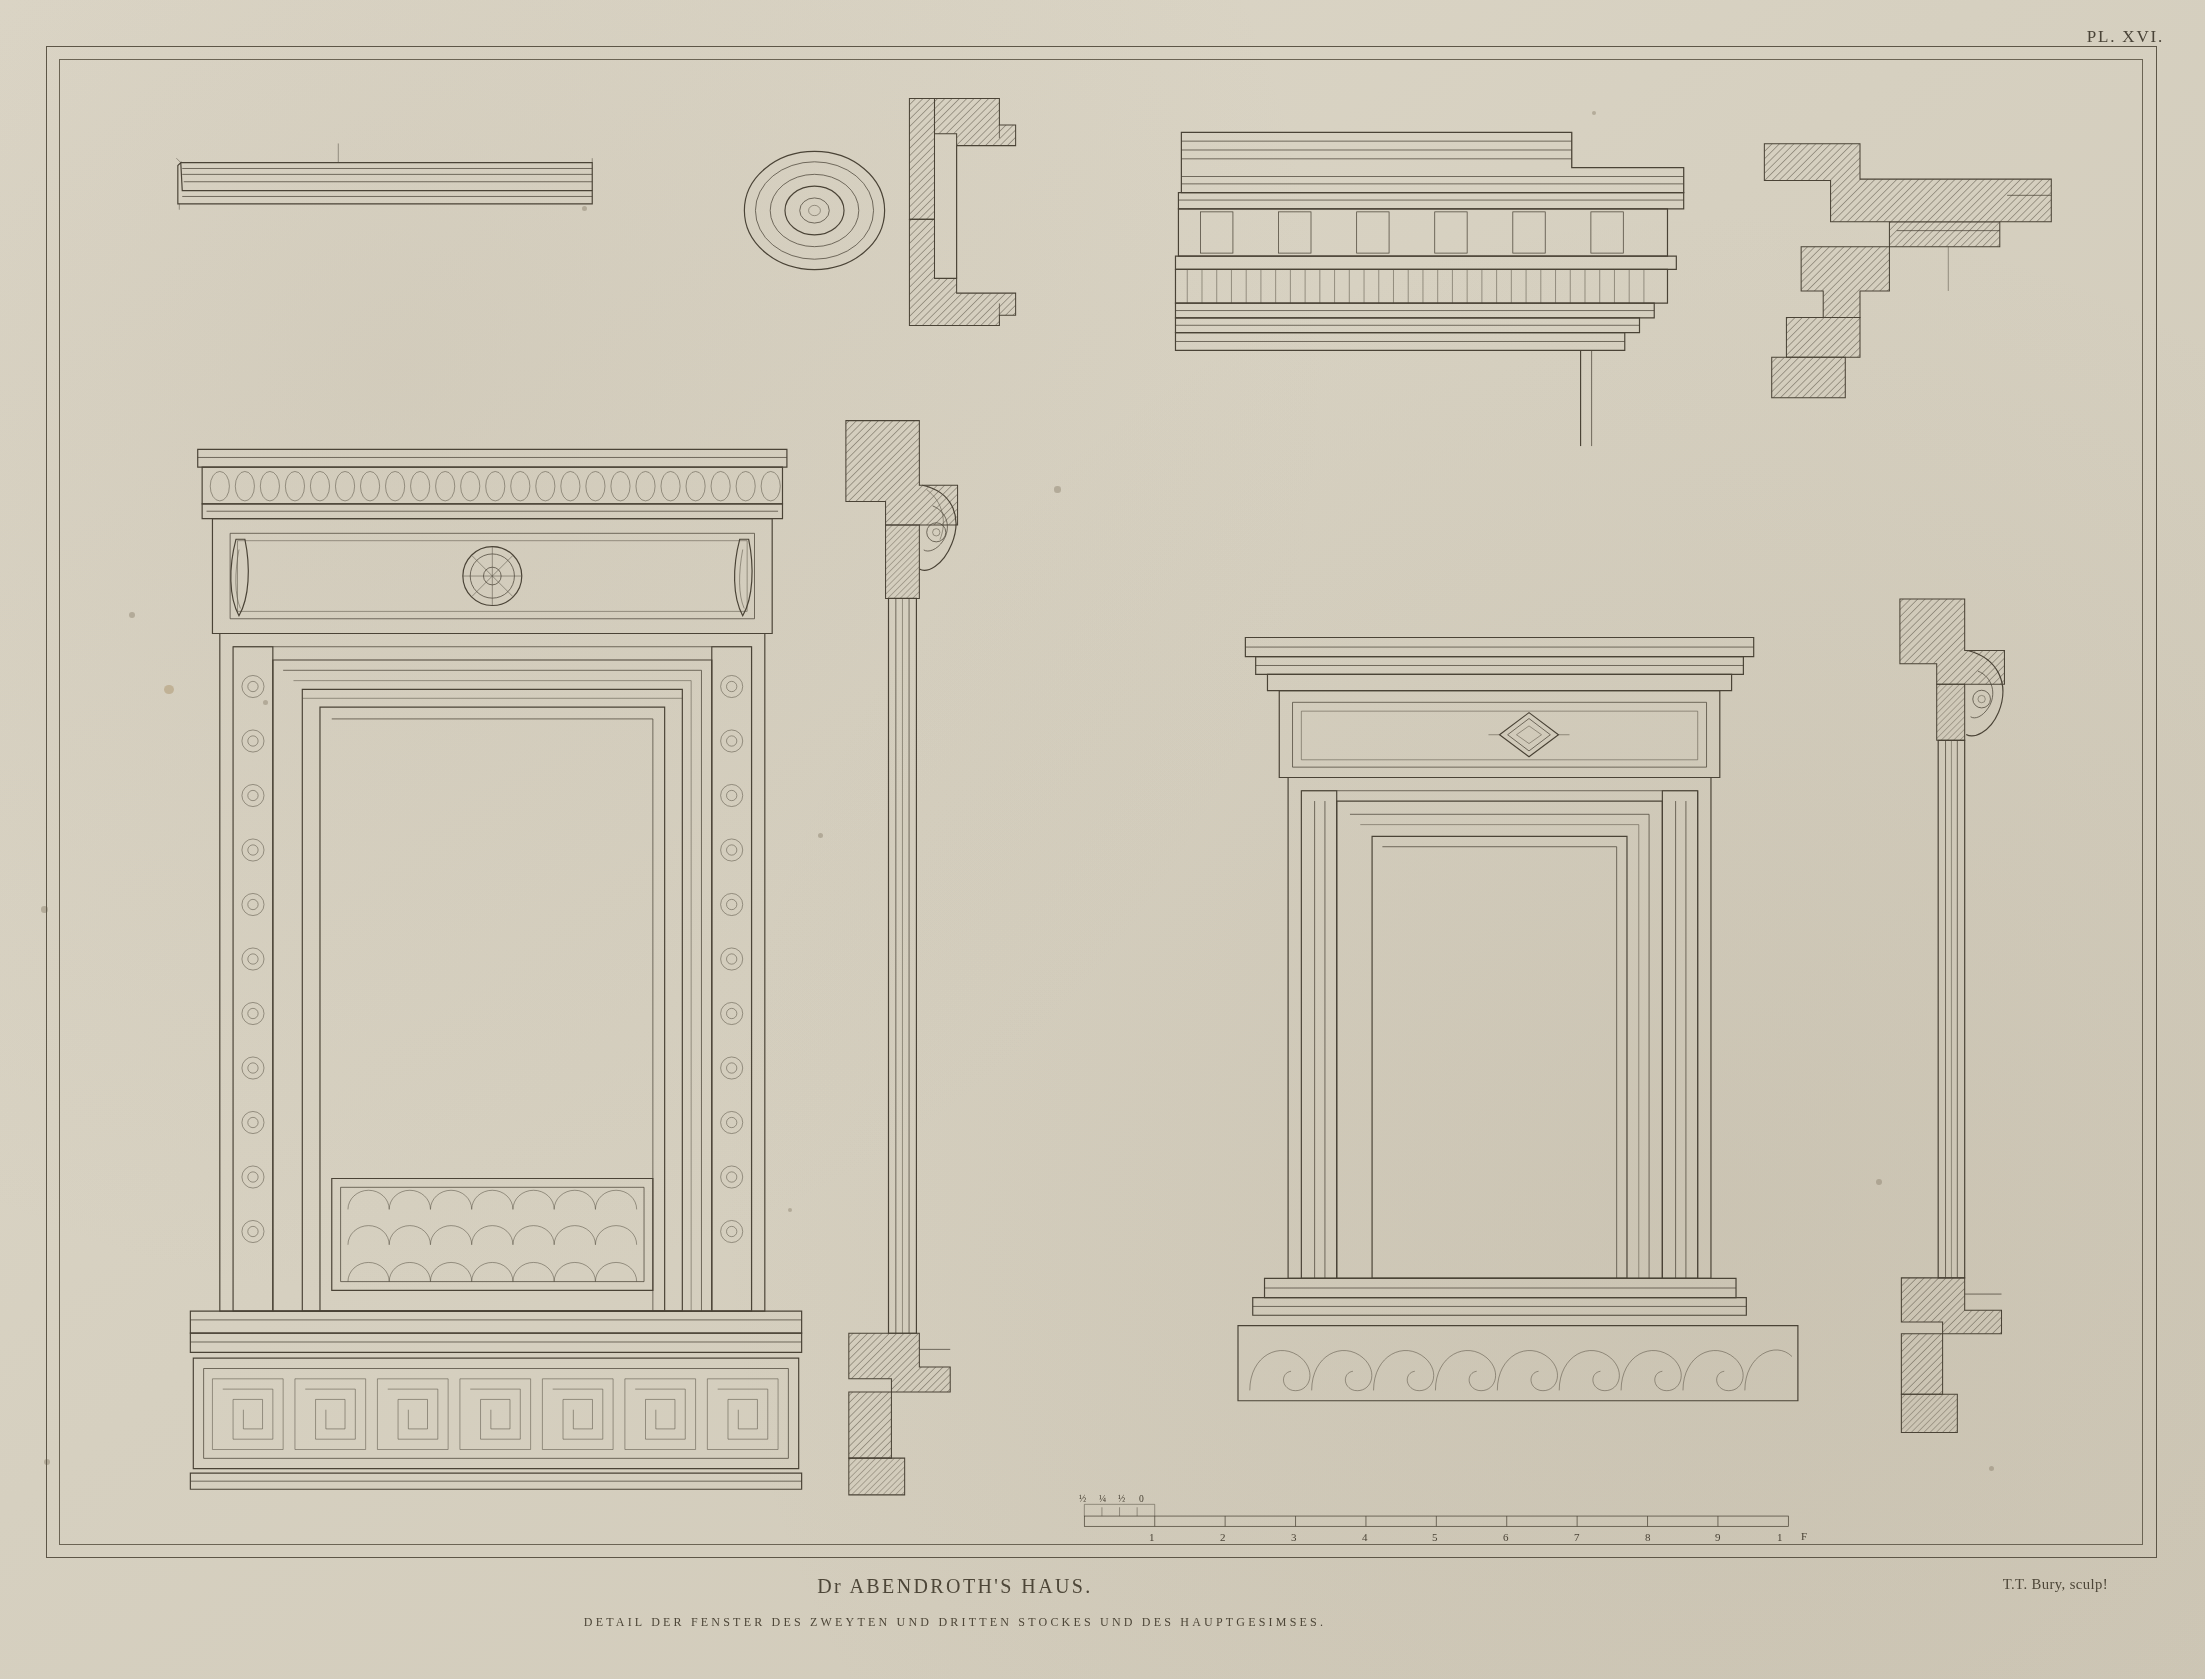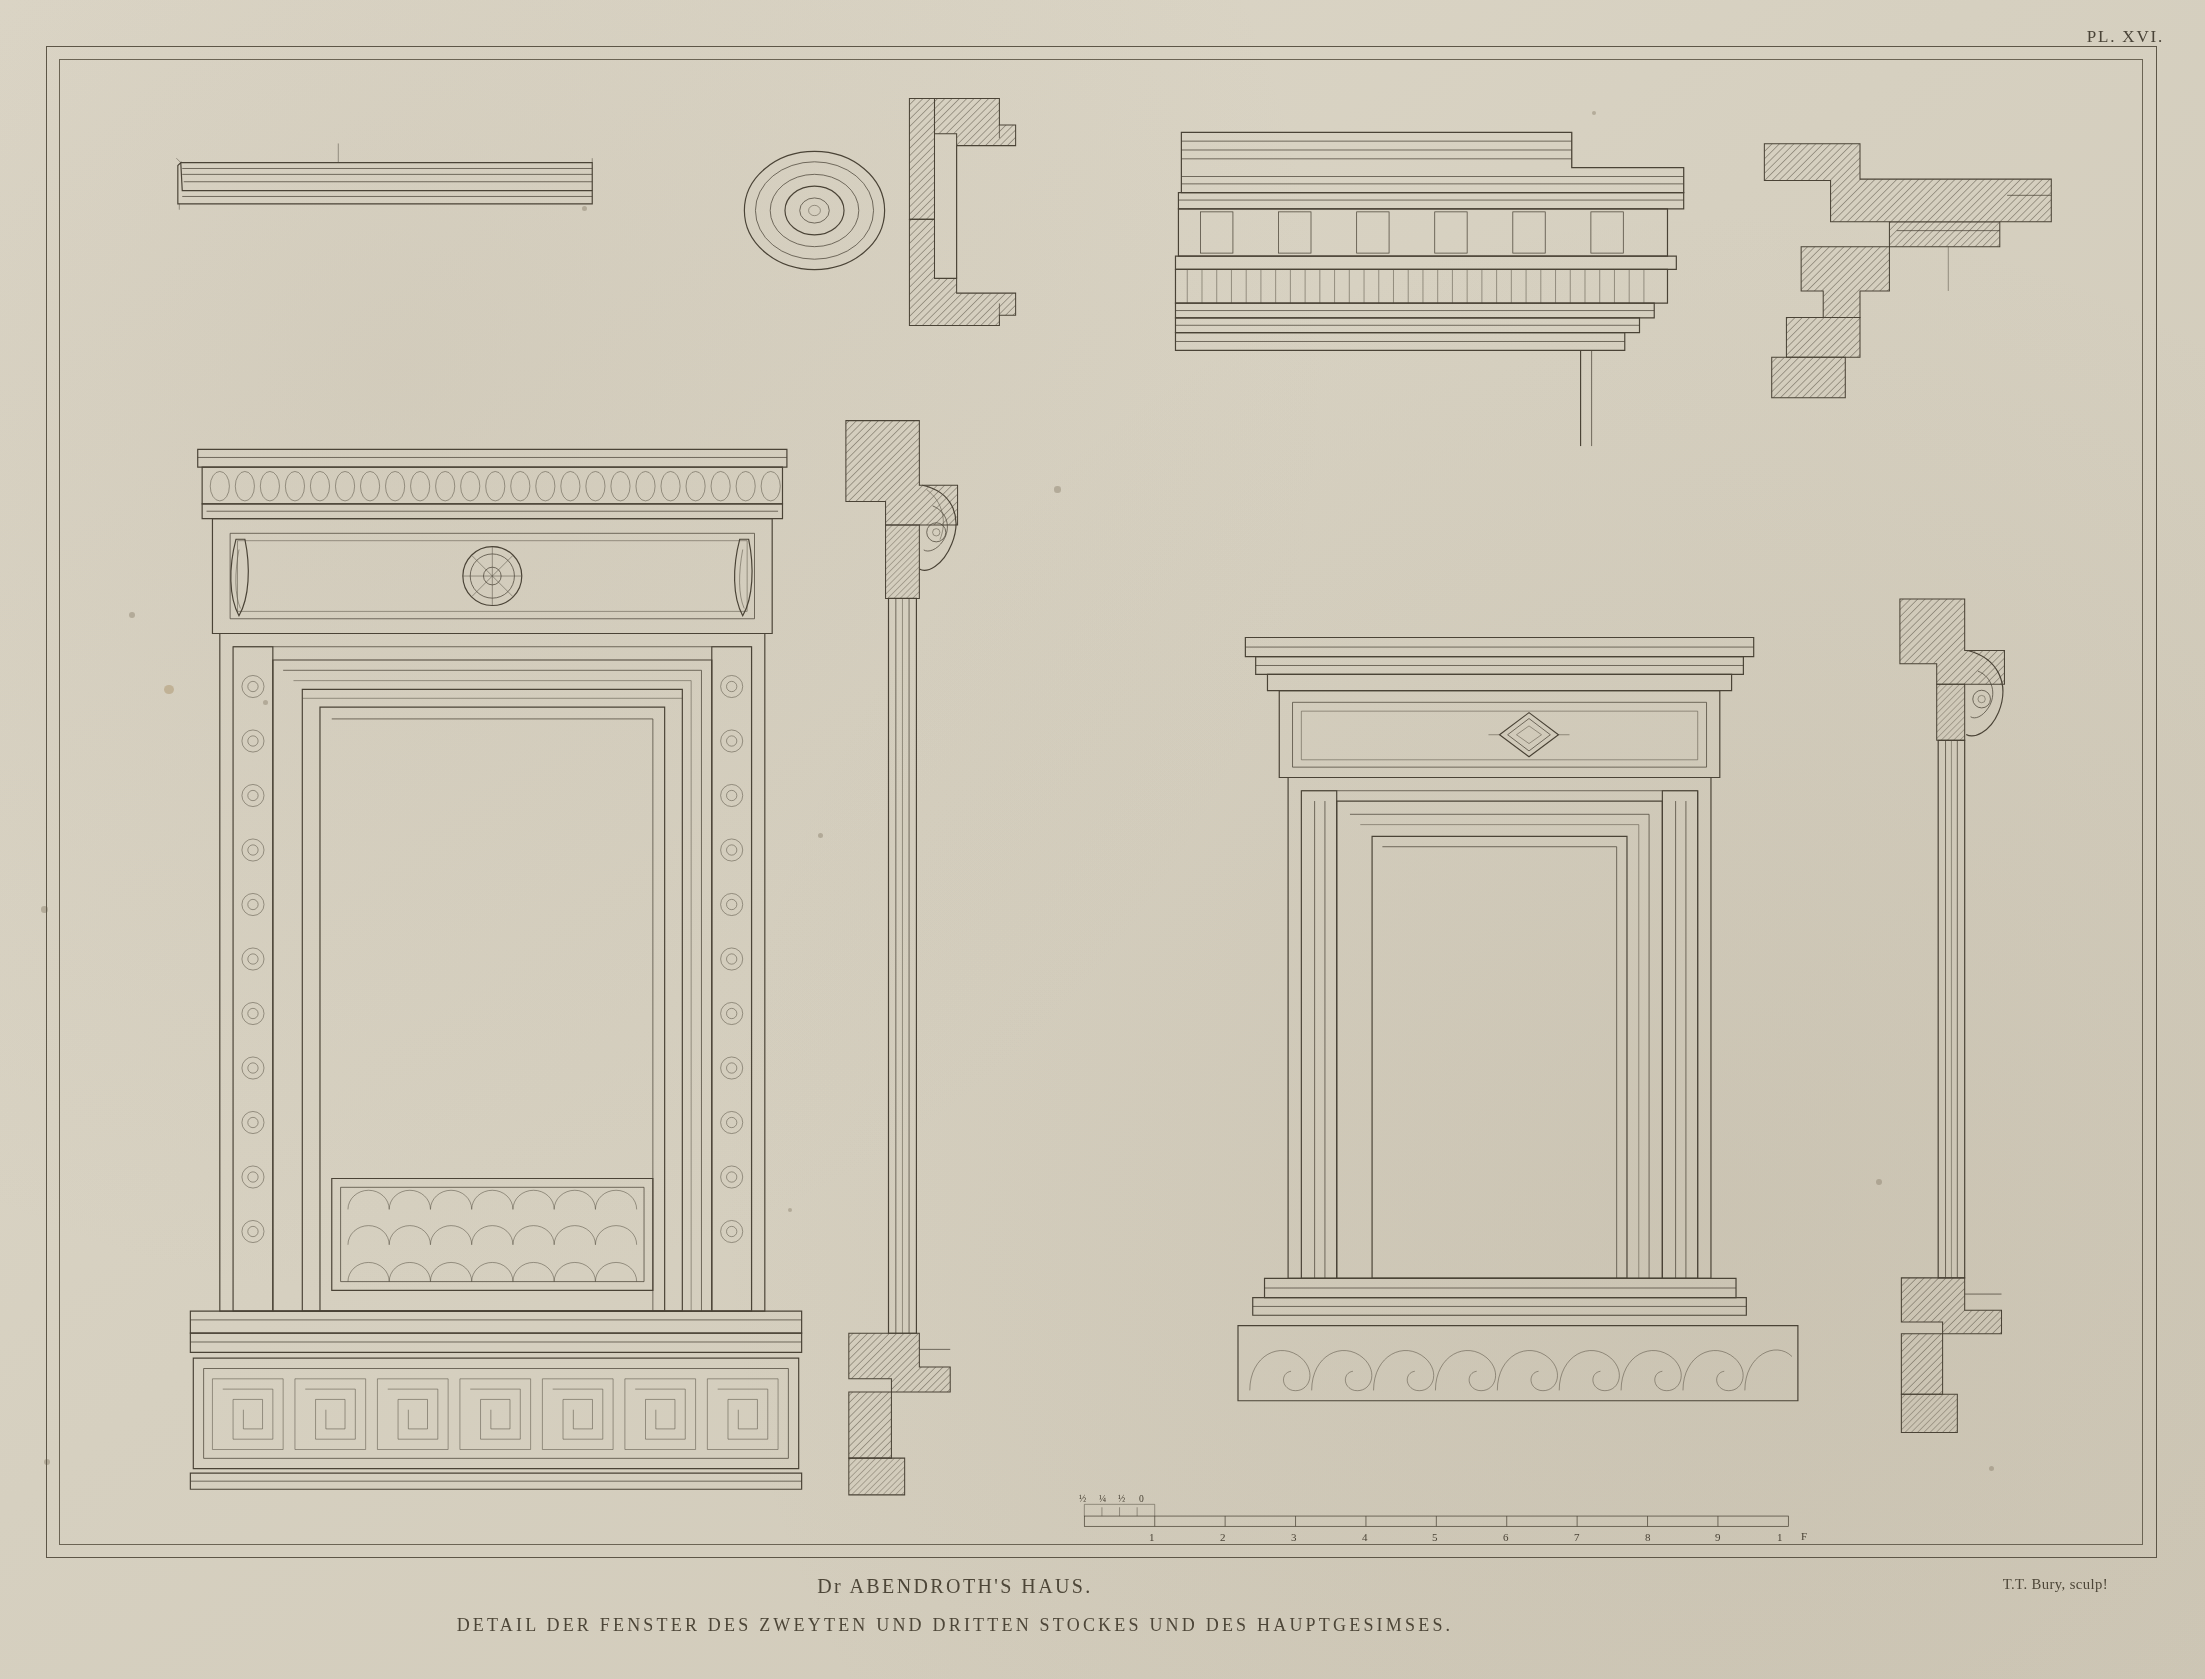--- a/index.html
+++ b/index.html
@@ -62,21 +62,21 @@
     text-align: center;
     color: #4d4638;
   }
   .caption-1 {
     top: 1575px;
     font-size: 20px;
     letter-spacing: 2.4px;
   }
   .caption-2 {
     top: 1615px;
-    font-size: 18px;
+    font-size: 12px;
     letter-spacing: 3.2px;
   }
   .credit {
     position: absolute;
     right: 97px;
     top: 1555px;
     font-size: 14.7px;
     color: #4d4638;
     letter-spacing: 0.4px;
     margin-top: 21px;

